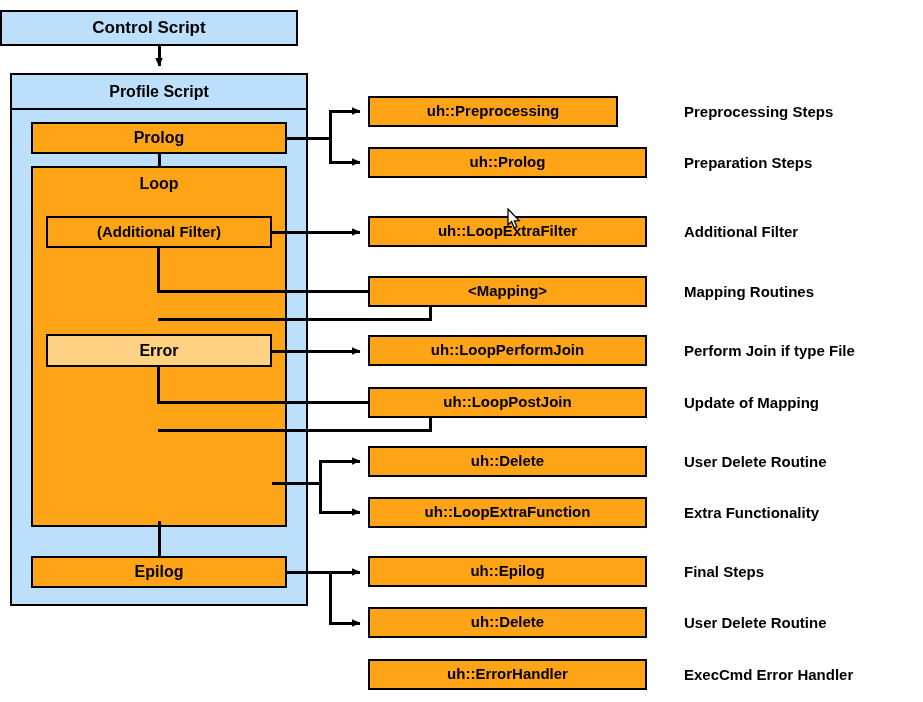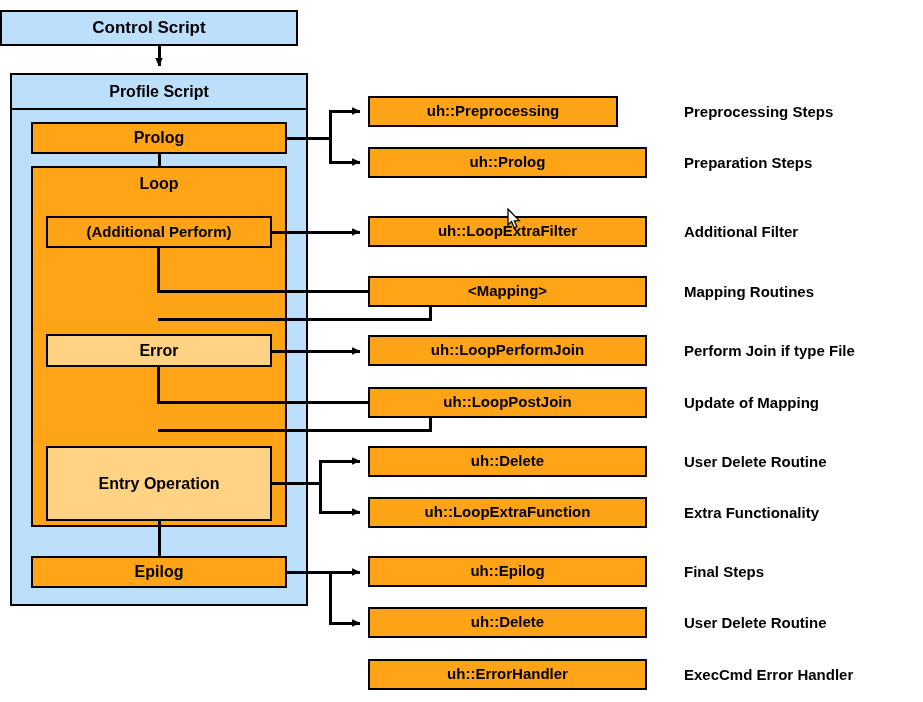--- a/index.html
+++ b/index.html
@@ -99,30 +99,27 @@
     <span>Prolog</span>
   </div>
 
   <div class="container-orange" style="left:31px; top:166px; width:256px; height:361px;">
     <div class="hdr" style="height:32px; font-size:16px;">
       <span>Loop</span>
     </div>
   </div>
 
   <div class="box orange" style="left:46px; top:216px; width:226px; height:32px; font-size:15px;">
-    <span>(Additional Perform)</span>
+    <span>(Additional Filter)</span>
   </div>
 
   <div class="box ltorange" style="left:46px; top:334px; width:226px; height:33px; font-size:16px;">
     <span>Error</span>
   </div>
 
-  <div class="box ltorange" style="left:46px; top:446px; width:226px; height:75px; font-size:16px;">
-    <span>Entry Operation</span>
-  </div>
 
   <div class="box orange" style="left:31px; top:556px; width:256px; height:32px; font-size:16px;">
     <span>Epilog</span>
   </div>
 
   <div id="handler-boxes">
       <div class="box orange" style="left: 368px; top: 96px; width: 250px; height: 31px; font-size: 15px;">
         <span>uh::Preprocessing</span>
       </div>
       <div class="box orange" style="left: 368px; top: 147px; width: 279px; height: 31px; font-size: 15px;">

